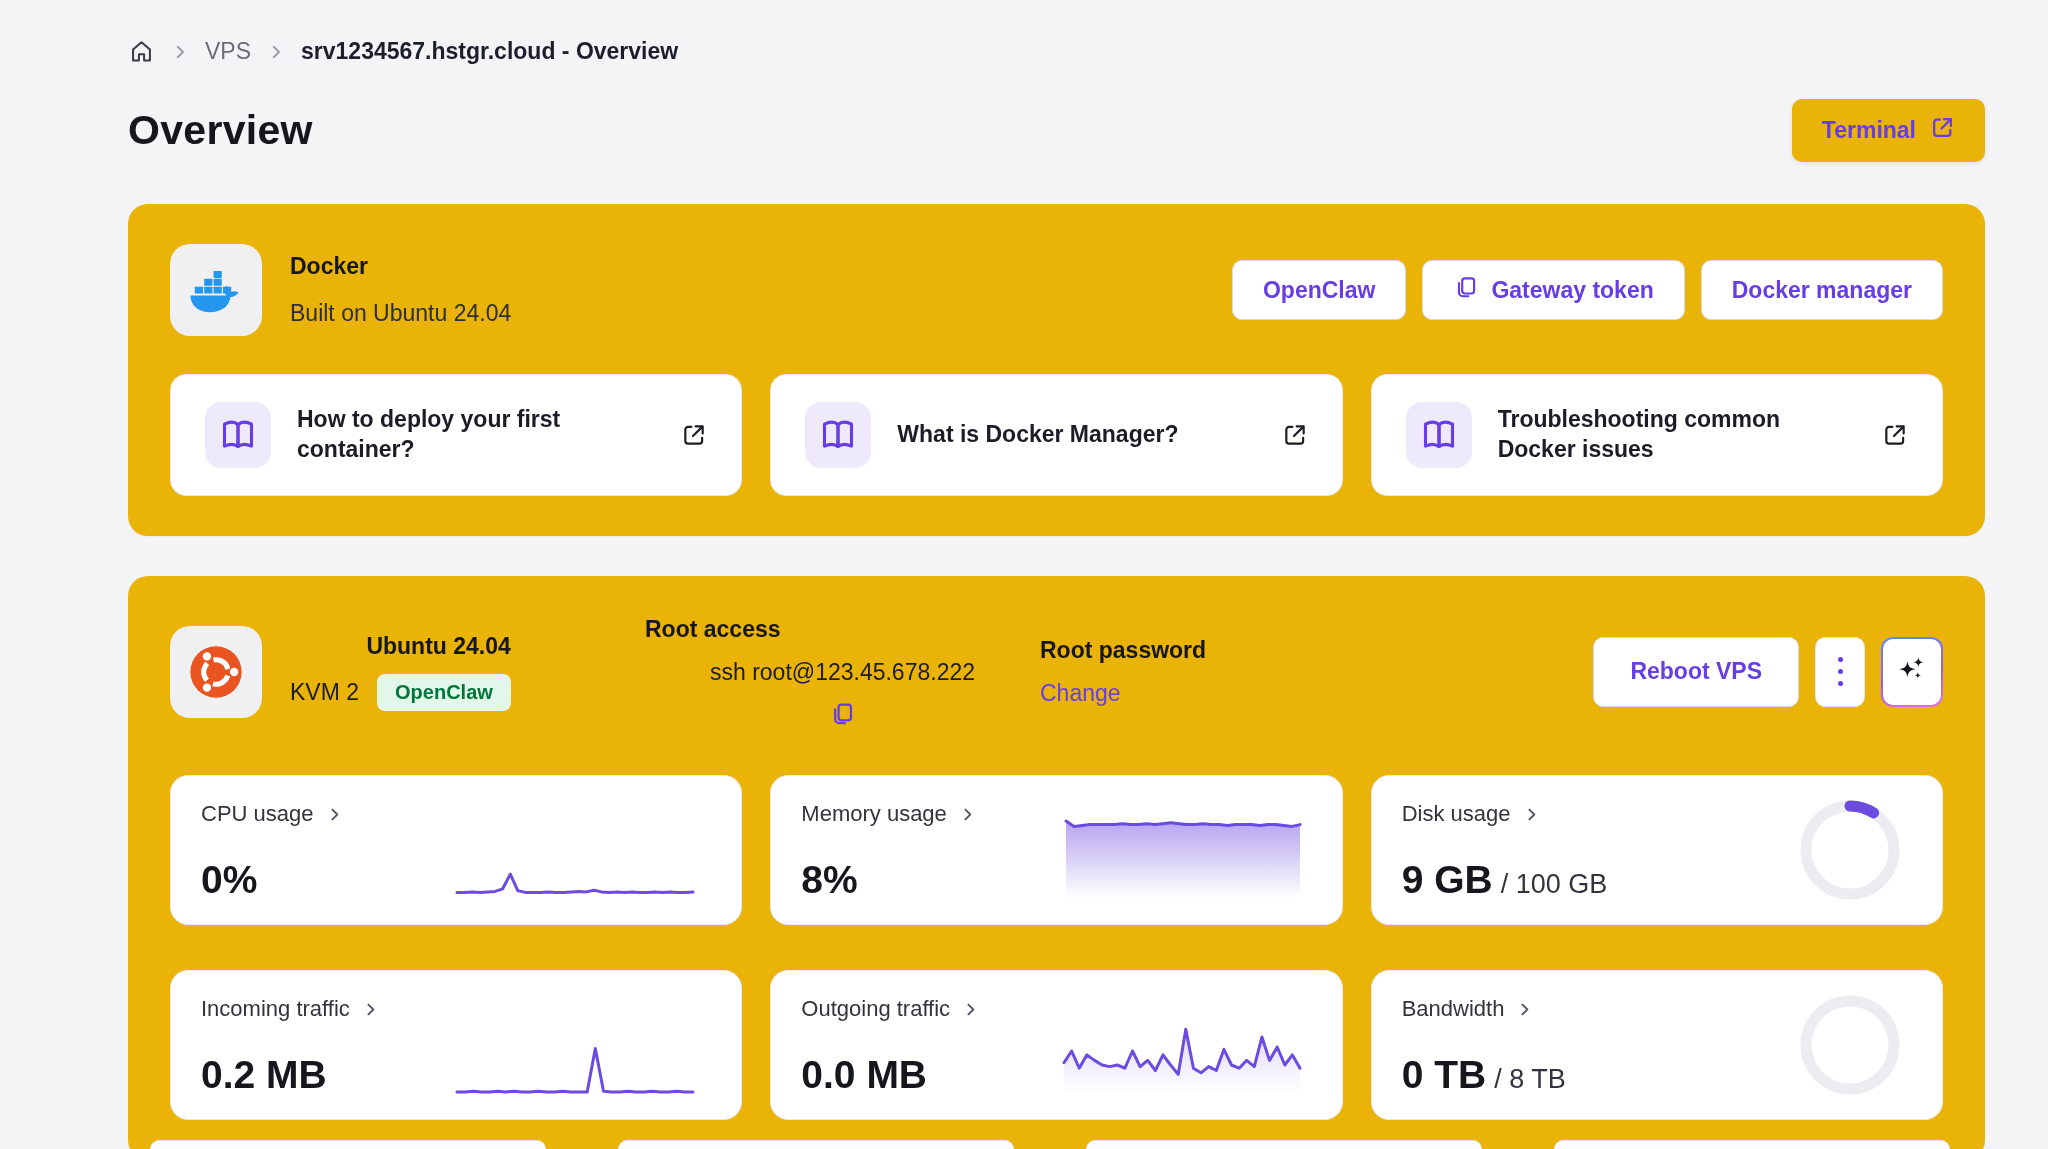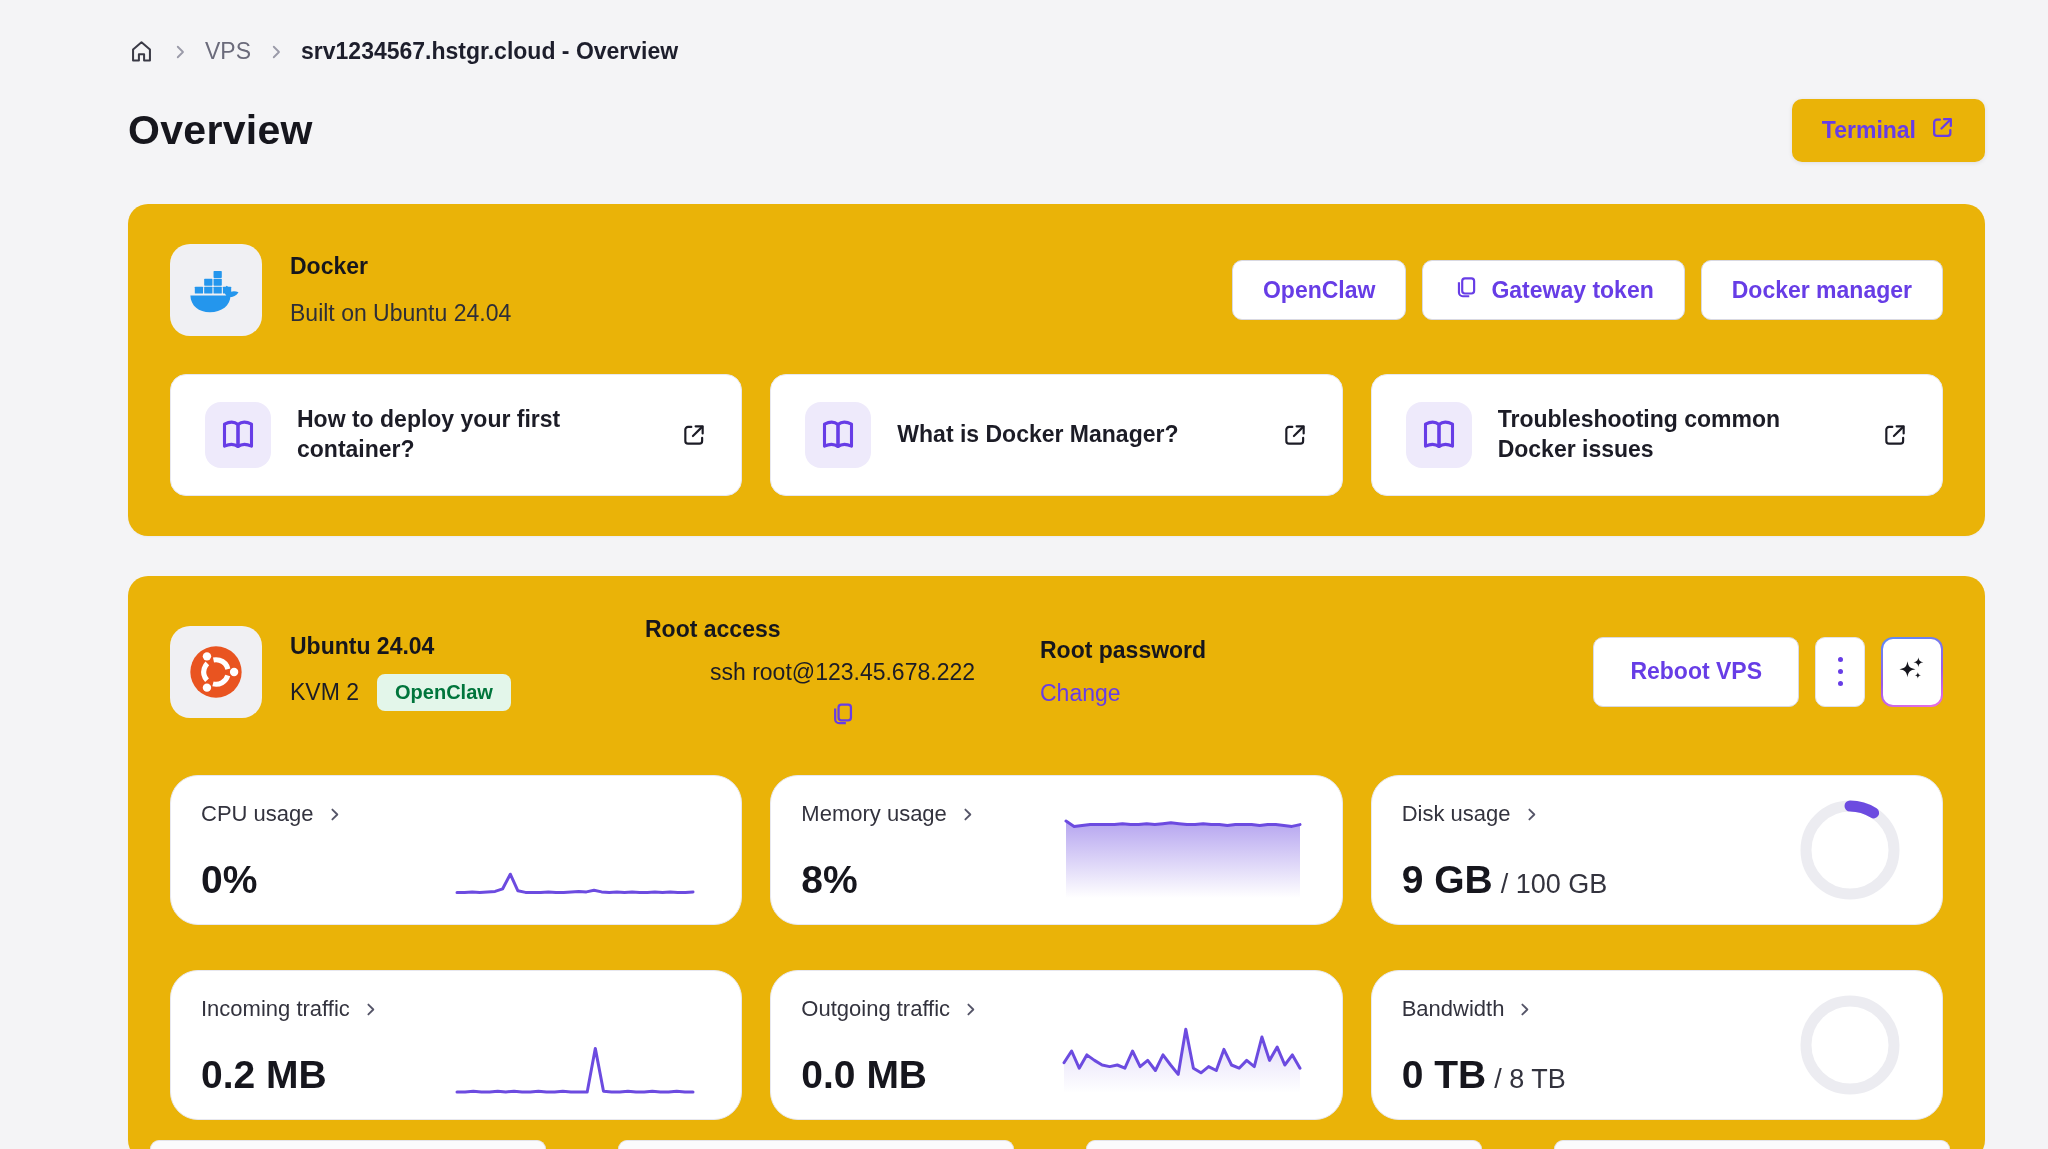--- a/index.html
+++ b/index.html
@@ -49,21 +49,21 @@
   .help-card {
     flex:1; display:flex; align-items:center; gap:26px; border:1px solid #e8e8ef;
     border-radius:16px; padding:27px 34px; background:#fff; cursor:pointer;
   }
   .book-badge { width:66px; height:66px; border-radius:16px; background:#eeeafb; display:flex; align-items:center; justify-content:center; flex:0 0 auto; }
   .help-label { font-size:23px; font-weight:600; color:#1c1c26; line-height:1.3; max-width:390px; }
   .help-ext { margin-left:auto; color:#1c1c26; display:flex; flex:0 0 auto; }
 
   
   .server-head { display:flex; align-items:center; margin-bottom:48px; }
-  .os-block { display:flex; align-items:center; gap:28px; width:475px; flex:0 0 auto; }
+  .os-block { display:flex; align-items:center; gap:28px; width:475px; flex:0 0 auto;text-align:right; }
   .os-name { font-size:23px; font-weight:700; }
   .os-sub { display:flex; align-items:center; gap:18px; margin-top:14px; }
   .os-plan { font-size:23px; color:#1c1c26; }
   .badge { background:var(--run-bg); color:var(--run-tx); font-size:20px; font-weight:700; padding:7px 18px; border-radius:8px; }
   .info-col { width:395px; flex:0 0 auto; }
   .info-label { font-size:23px; font-weight:700; color:#16161d; }
   .info-value { font-size:23px; color:#1c1c26; margin-top:16px; display:flex; align-items:center; gap:14px;flex-direction:column; }
   .link-accent { color:var(--accent); font-weight:500; font-size:23px; margin-top:16px; display:inline-block; cursor:pointer; }
   .head-controls { margin-left:auto; display:flex; align-items:center; gap:16px; }
   .btn-reboot { height:70px; padding:0 36px; justify-content:center; }
@@ -74,21 +74,21 @@
   .btn-kebab i { width:5px; height:5px; border-radius:50%; background:var(--accent); }
   .btn-ai {
     width:62px; height:70px; border-radius:12px; border:2px solid transparent; cursor:pointer;
     background:linear-gradient(#fff,#fff) padding-box, linear-gradient(165deg,#5d8df5 0%,#9a5ce6 55%,#ec6fe3 100%) border-box;
     display:flex; align-items:center; justify-content:center;
   }
   .copy-ic { color:var(--accent); display:flex; cursor:pointer; }
 
   
   .metrics { display:grid; grid-template-columns:repeat(3,1fr); column-gap:28px; row-gap:45px; }
-  .metric-tile { position:relative; height:150px; border:1px solid #e8e8ef; border-radius:28px; background:#fff; padding:25px 30px; }
+  .metric-tile { position:relative; height:150px; border:1px solid #e8e8ef; border-radius:18px; background:#fff; padding:25px 30px; }
   .metric-head { display:inline-flex; align-items:center; gap:12px; font-size:22px; color:#33333e; cursor:pointer; }
   .metric-head .chev { color:#555568; display:flex; }
   .metric-value { position:absolute; left:30px; bottom:22px; font-size:39px; font-weight:700; color:#16161d; white-space:nowrap; }
   .metric-suffix { font-size:27px; font-weight:400; color:#33333e; margin-left:8px; }
   .spark { position:absolute; }
   .spark-cpu      { right:46px; top:64px;  width:240px; height:58px; }
   .spark-memory   { right:40px; top:28px;  width:238px; height:94px; }
   .spark-incoming { right:46px; top:54px;  width:240px; height:74px; }
   .spark-outgoing { right:40px; top:38px;  width:240px; height:84px; }
   .spark-disk     { right:42px; top:24px;  width:100px; height:100px; }

